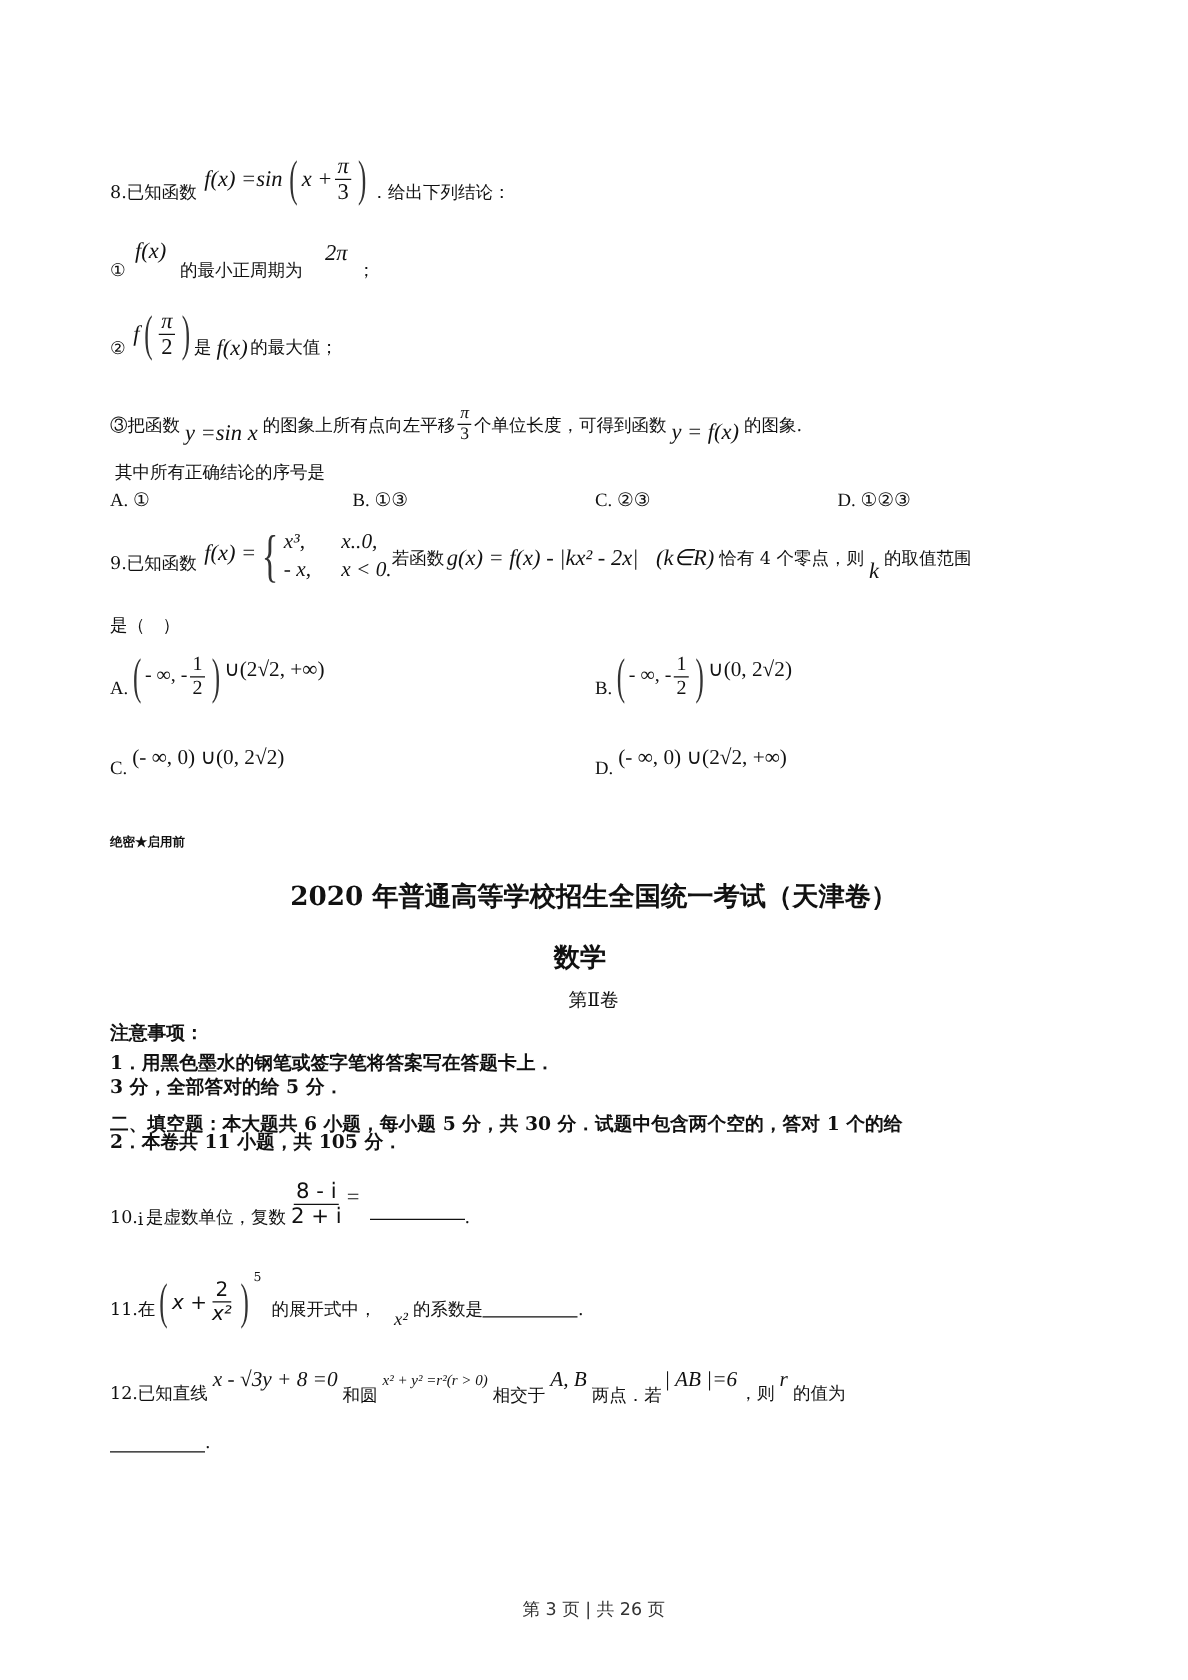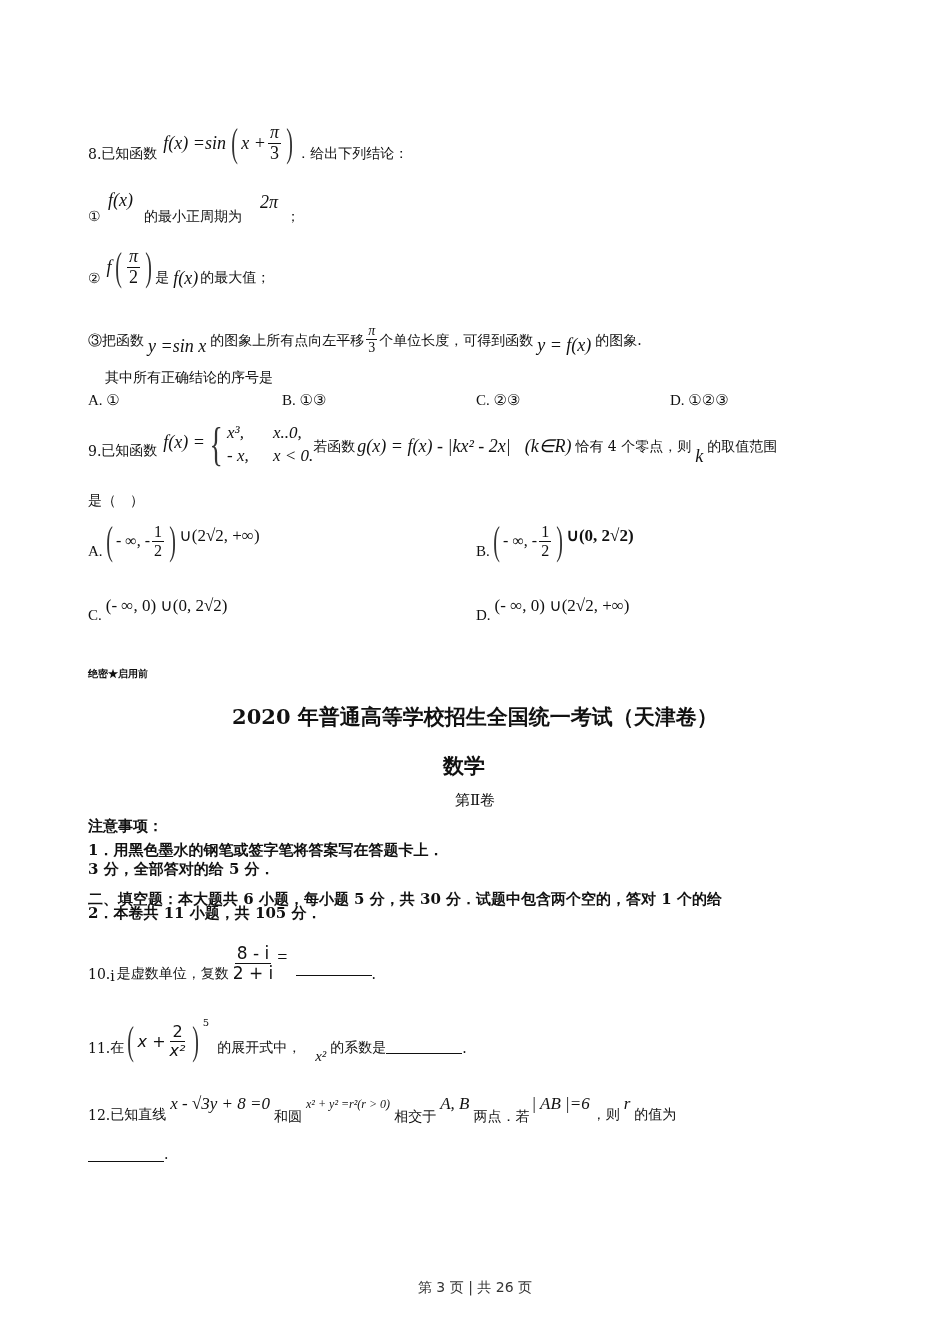--- a/index.html
+++ b/index.html
@@ -68,21 +68,21 @@
   <span class="cn" style="margin-top:4px;">的图象上所有点向左平移</span>
   <span class="frac" style="font-size:14px;">
     <span class="num m" style="font-size:14px;">π</span>
     <span class="den mr" style="font-size:14px;">3</span>
   </span>
   <span class="cn" style="margin-top:4px;">个单位长度，可得到函数</span>
   <span class="m" style="margin:12px 4px 0 4px;">y = f(x)</span>
   <span class="cn" style="margin-top:4px;">的图象.</span>
 </div>
 
-<div class="abs cn" style="left:105px; top:369px;">其中所有正确结论的序号是</div>
+<div class="abs cn" style="left:92px; top:369px;">其中所有正确结论的序号是</div>
 
 <div class="abs mr" style="left:88px; top:391px; font-size:15px;">A. ①</div>
 <div class="abs mr" style="left:282px; top:391px; font-size:15px;">B. ①③</div>
 <div class="abs mr" style="left:476px; top:391px; font-size:15px;">C. ②③</div>
 <div class="abs mr" style="left:670px; top:391px; font-size:15px;">D. ①②③</div>
 
 <div class="abs" style="left:88px; top:420px; height:50px; display:flex; align-items:center;">
   <span class="cn" style="margin-top:12px;">9.</span>
   <span class="cn" style="margin-top:12px;">已知函数</span>
   <span class="m" style="margin-left:6px; margin-top:-6px;">f(x) =</span>
@@ -113,21 +113,21 @@
 </div>
 <div class="abs" style="left:476px; top:515px; height:52px; display:flex; align-items:center;">
   <span class="mr" style="font-size:15px; margin-top:20px;">B.</span>
   <span class="paren">(</span>
   <span class="mr" style="font-size:16px;">- ∞, -</span>
   <span class="frac mr" style="font-size:16px;">
     <span class="num">1</span>
     <span class="den">2</span>
   </span>
   <span class="paren">)</span>
-  <span class="mr" style="font-size:17px; margin-top:-12px;font-weight:bold;">∪(0, 2√2)</span>
+  <span class="mr" style="font-size:17px; margin-top:-12px;">∪(0, 2√2)</span>
 </div>
 <div class="abs" style="left:88px; top:590px; height:30px; display:flex; align-items:center;">
   <span class="mr" style="font-size:15px; margin-top:20px;">C.</span>
   <span class="mr" style="font-size:17px; margin-left:4px;">(- ∞, 0) ∪(0, 2√2)</span>
 </div>
 <div class="abs" style="left:476px; top:590px; height:30px; display:flex; align-items:center;">
   <span class="mr" style="font-size:15px; margin-top:20px;">D.</span>
   <span class="mr" style="font-size:17px; margin-left:4px;">(- ∞, 0) ∪(2√2, +∞)</span>
 </div>
 

